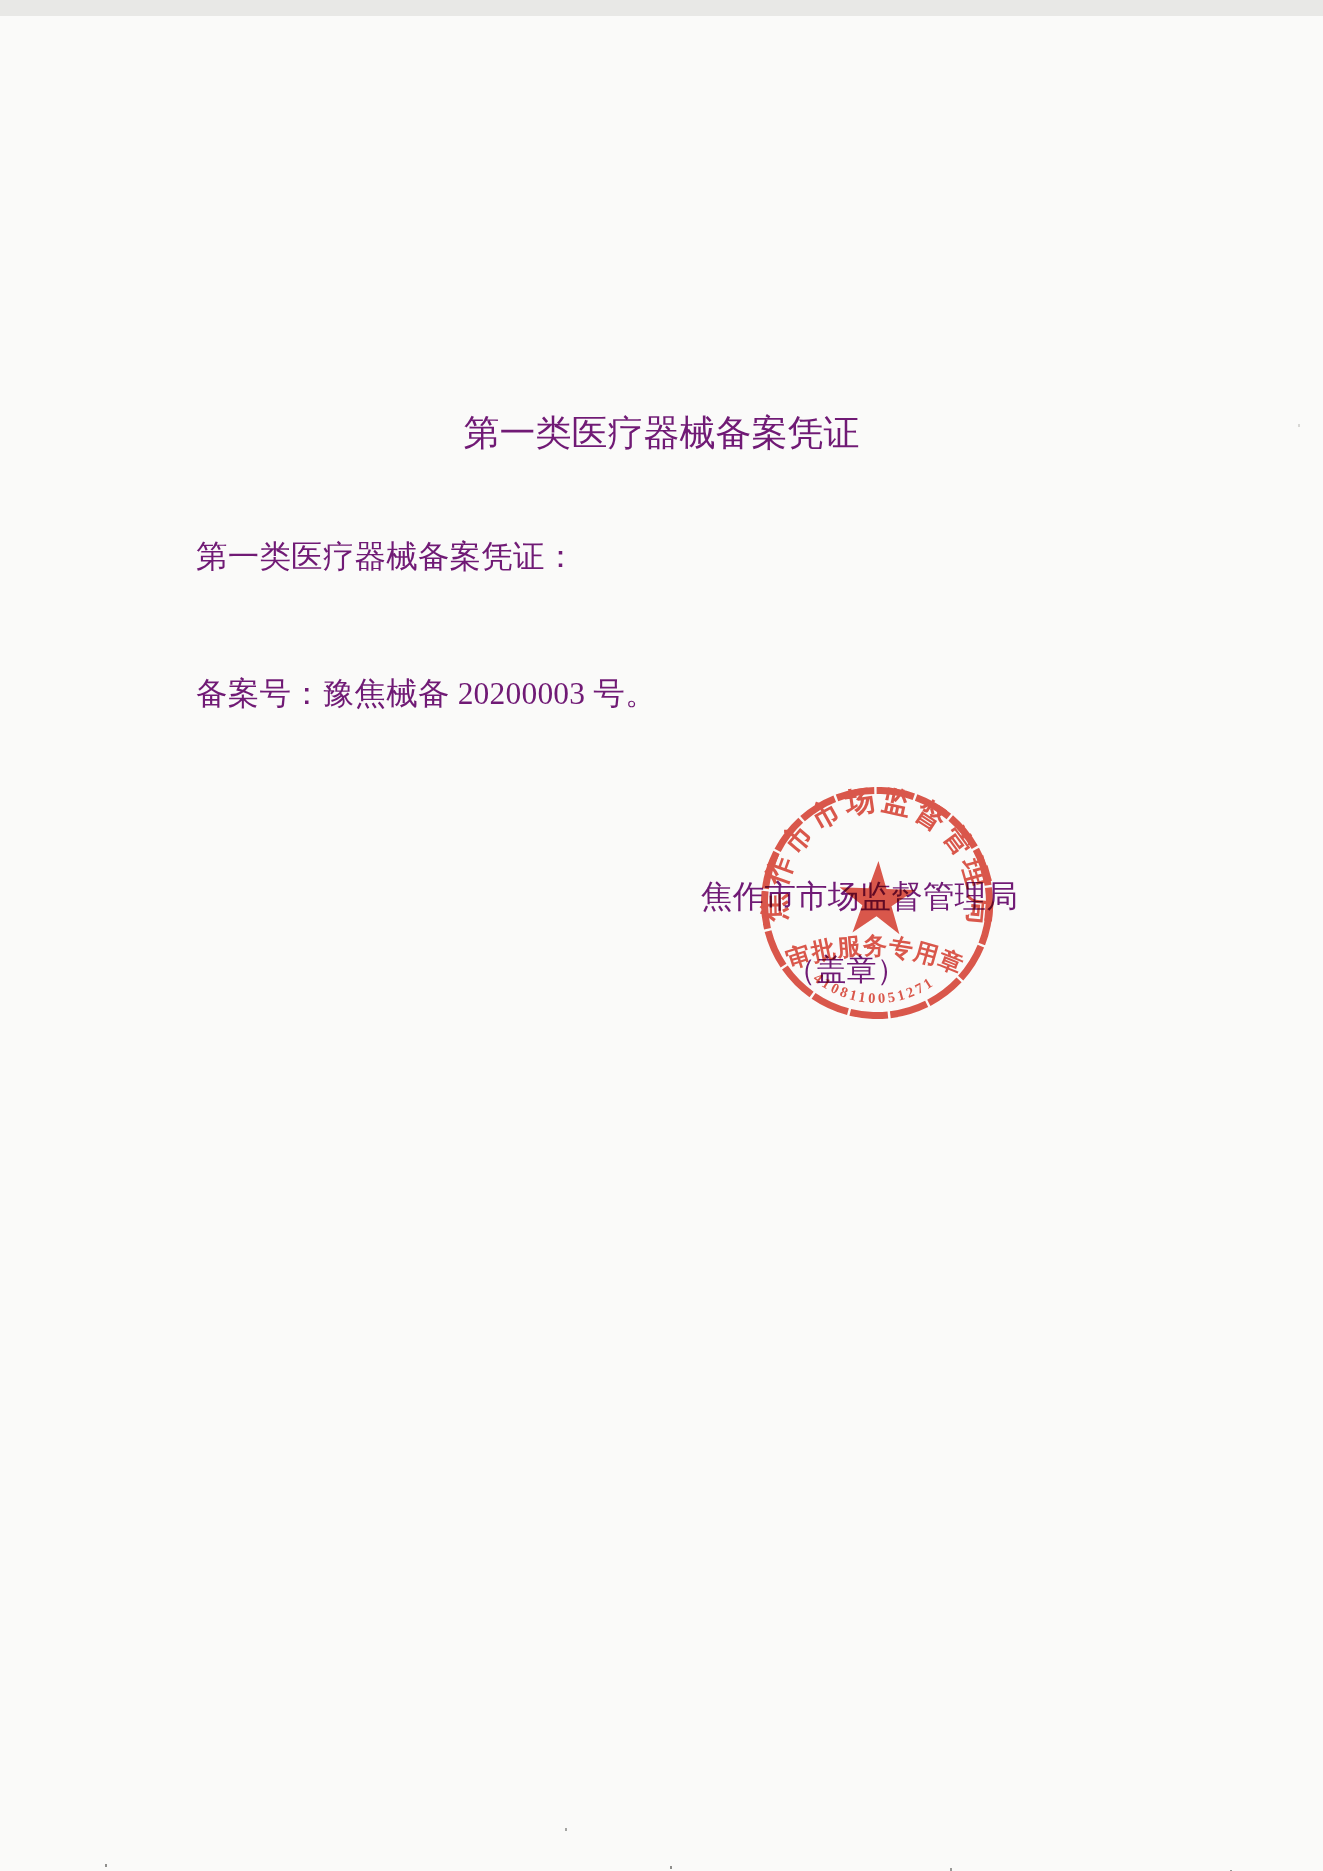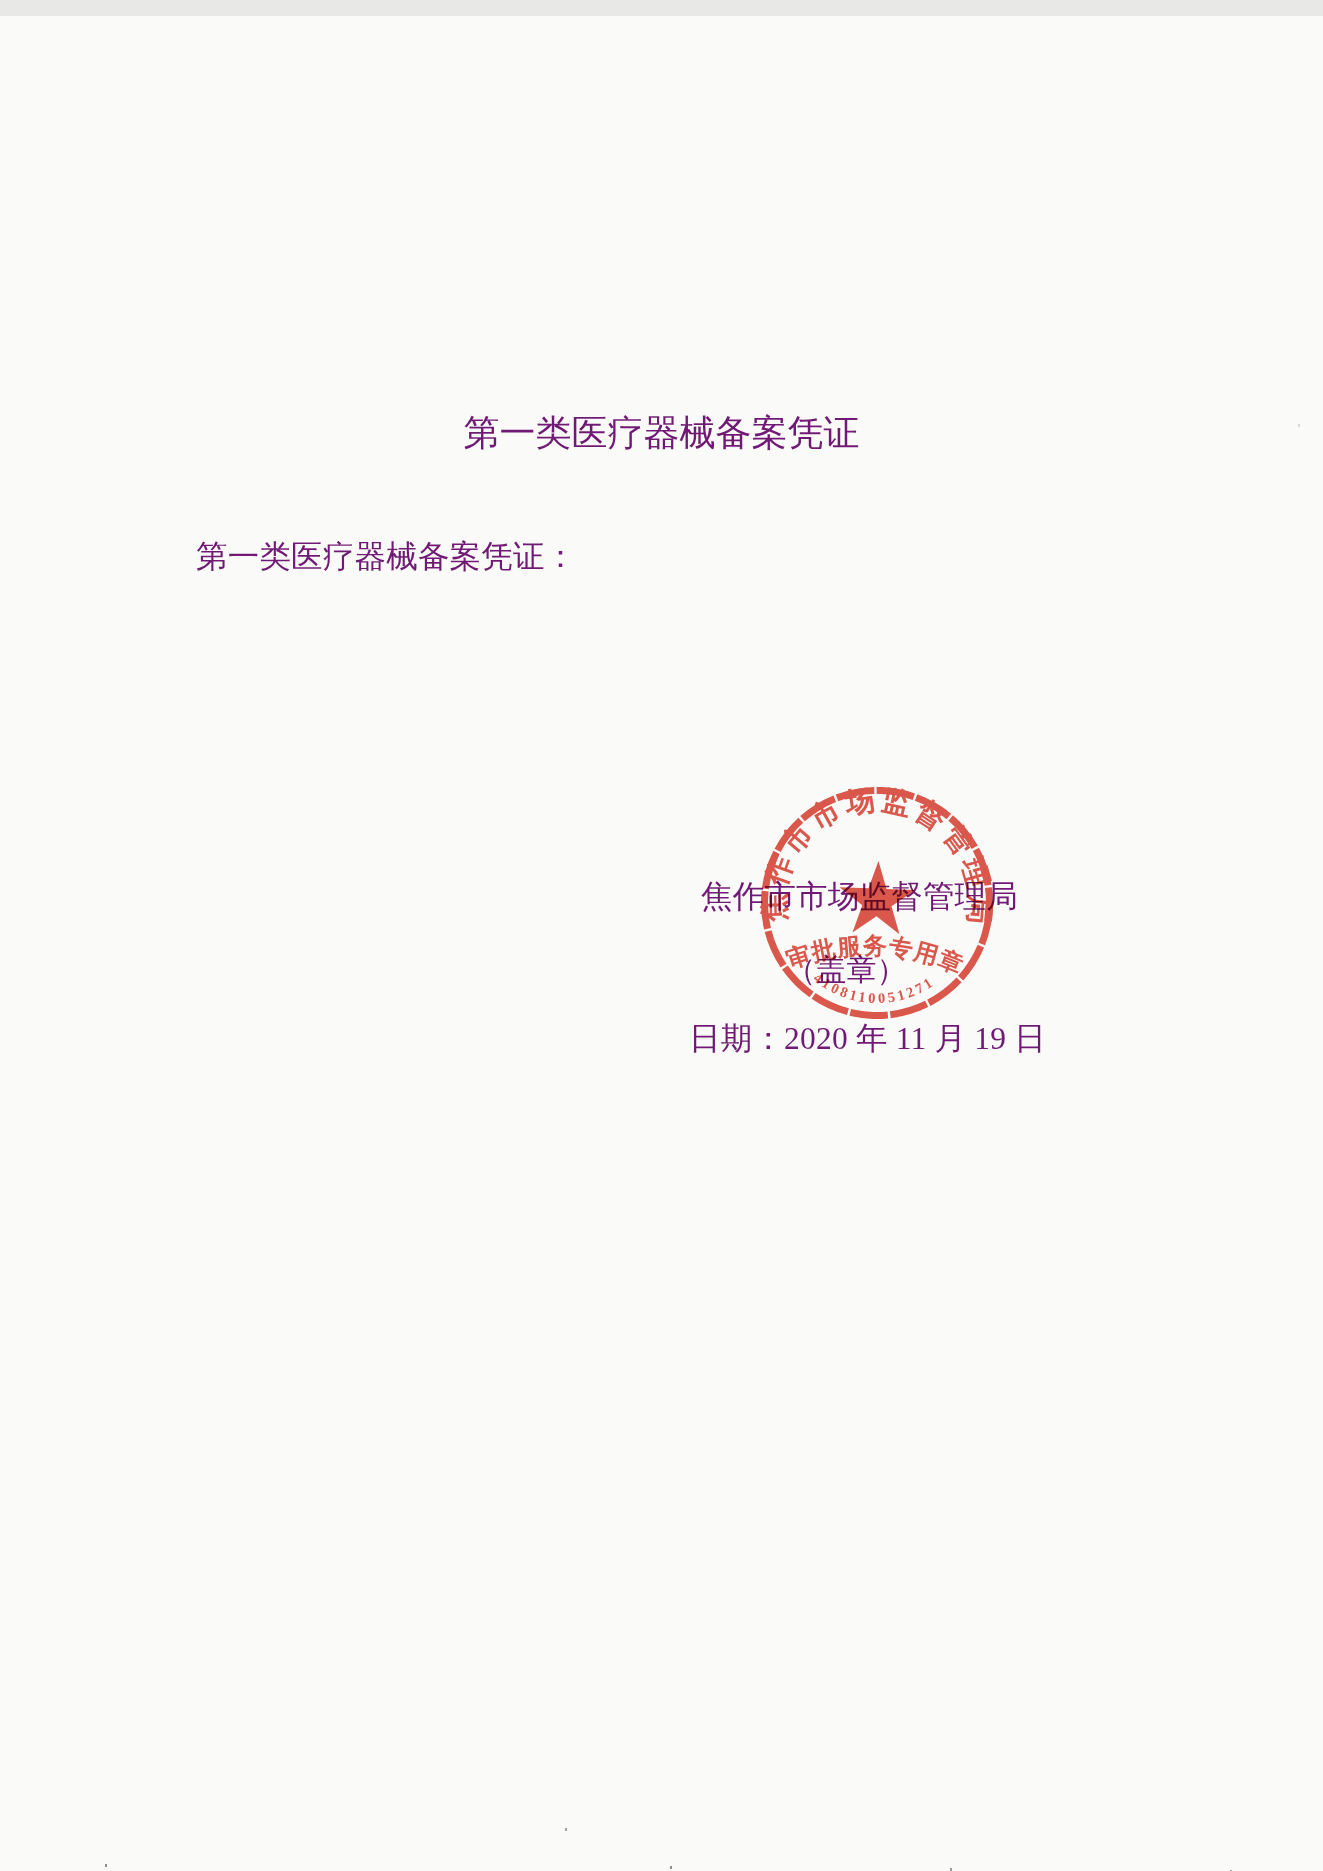--- a/index.html
+++ b/index.html
@@ -83,26 +83,26 @@
 </head>
 <body>
 
 <div class="page">
 
   <h1 class="doc-title">第一类医疗器械备案凭证</h1>
 
   <div class="line salutation">第一类医疗器械备案凭证：</div>
 
 
+  <div class="line body-2">备案号：豫焦械备 20200003 号。</div>
 
   <div class="line issuer">焦作市市场监督管理局</div>
 
   <div class="line seal-note">（盖章）</div>
 
-  <div class="line date-line">日期：2020 年 11 月 19 日</div>
 
   <svg class="stamp" viewBox="0 0 242 242" aria-hidden="true">
     <defs>
       <path id="arcTop" d="M 31.2 145.1 A 93 93 0 1 1 210.8 145.1" fill="none"></path>
       <path id="arcBand" d="M 40 188 Q 121 156 202 188" fill="none"></path>
       <path id="arcNum" d="M 44.4 185.3 A 100 100 0 0 0 197.6 185.3" fill="none"></path>
     </defs>
 
     <circle cx="121" cy="121" r="112.5" fill="none" stroke="#dc4b3e" stroke-width="7" stroke-dasharray="38 2.4"></circle>
 

